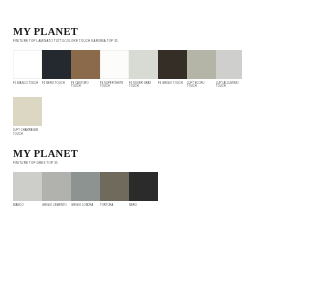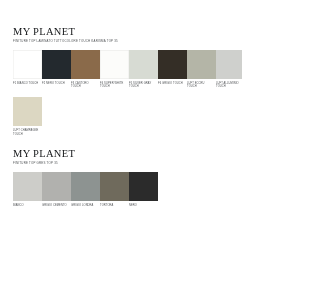--- a/index.html
+++ b/index.html
@@ -26,21 +26,21 @@
   .section {
     position: absolute;
     left: 0;
     width: 242px;
   }
   .section-head {
     padding-left: 13px;
   }
   .section-title {
     font-family: "Liberation Serif", serif;
-    font-weight: normal;
+    font-weight: bold;
     font-size: 10.5px;
     line-height: 11px;
     letter-spacing: 0.3px;
     color: #16181a;
     margin: 0;
     white-space: nowrap;
   }
   .section-subtitle {
     font-family: "Liberation Sans", sans-serif;
     font-size: 2.9px;

